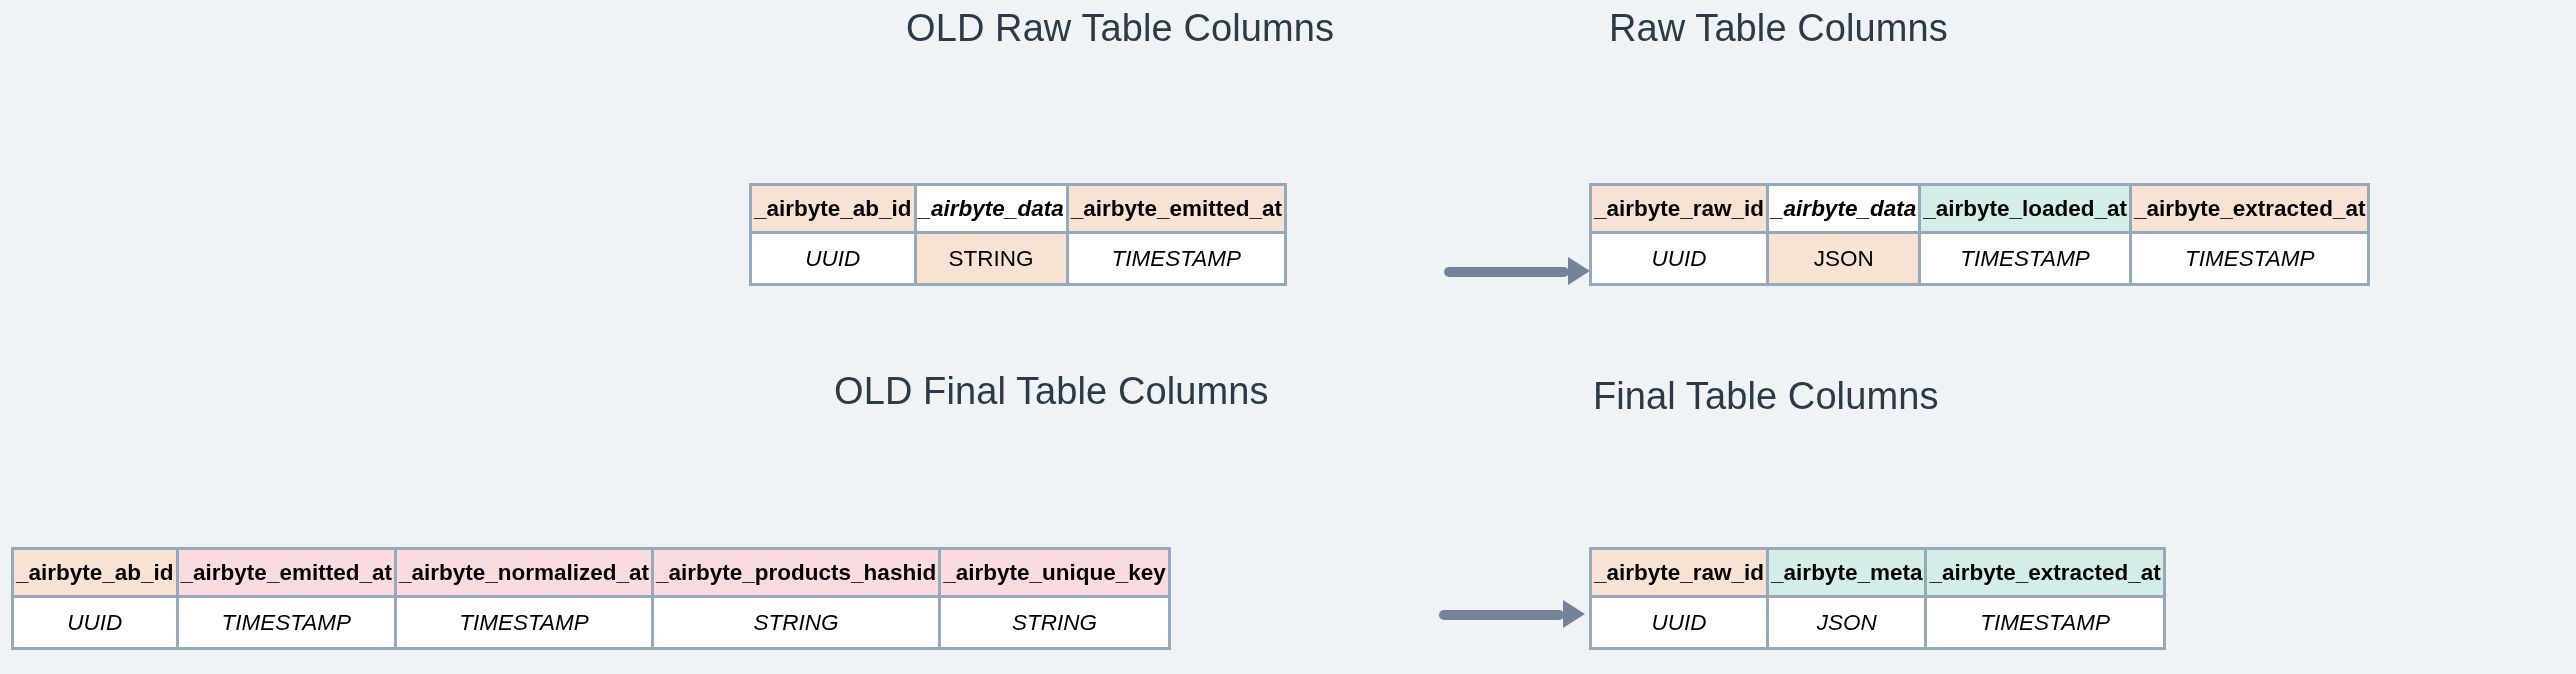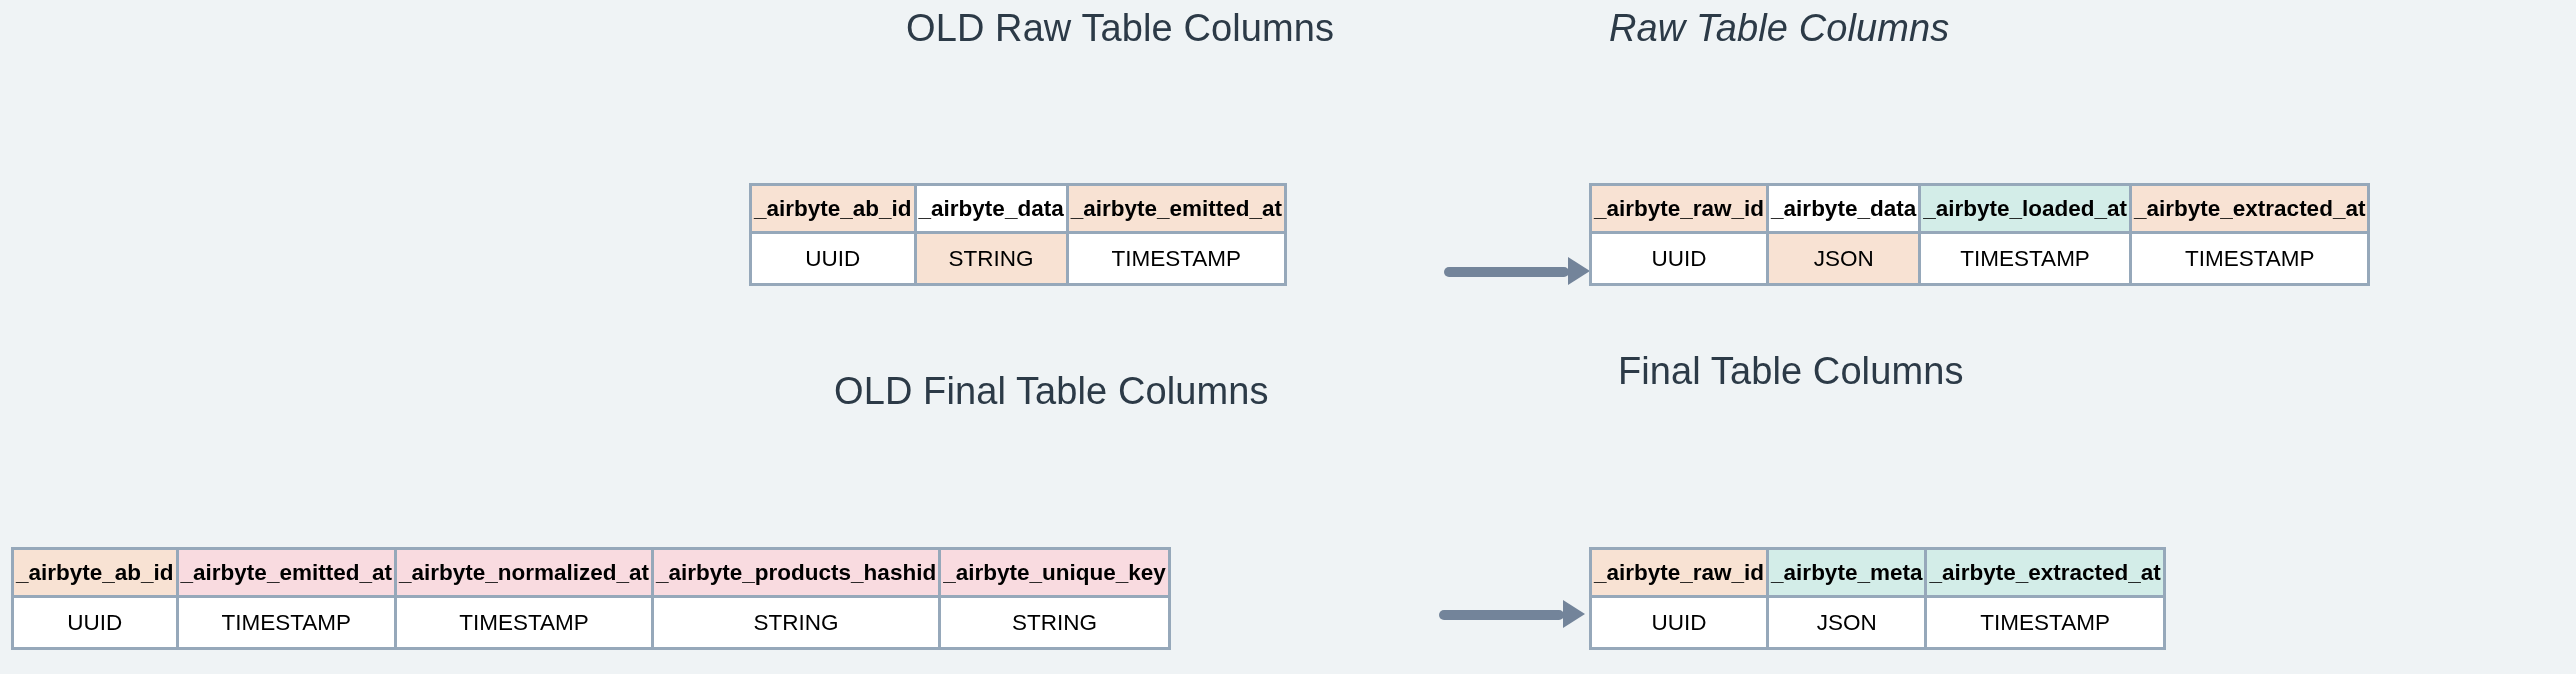--- a/index.html
+++ b/index.html
@@ -60,21 +60,21 @@
   .tbl tr.body td {
     height: 49px;
     font-size: 22.5px;
     font-weight: 400;
     text-align: center;
   }
   
   .c-peach { background: #F8E2D3 !important; }
   .c-pink  { background: #F9DBE0 !important; }
   .c-teal  { background: #D3EDE8 !important; }
-  .c-white { background: #FFFFFF !important; }
+  .c-white { background: #FFFFFF !important; font-style: italic; }
 
   
   .tbl td { box-shadow: 0 0 0 0 transparent; }
   .tbl tr.head td { border-bottom: 0; }
   .tbl td + td { border-left: 3.6px solid #96A8BA; }
   .tbl tr.body td { border-top: 3.6px solid #96A8BA; margin-top: 36px; }
 
   
   .center { text-align: center !important; }
 
@@ -101,25 +101,25 @@
     border-left: 22px solid #73849A;
   }
 </style>
 </head>
 <body>
 
 <div class="canvas">
 
   <div class="title" style="left:906px; top:8.7px;">OLD Raw Table Columns</div>
 
-  <div class="title" style="left:1609px; top:8.7px;font-style:italic;">Raw Table Columns</div>
+  <div class="title" style="left:1609px; top:8.7px;">Raw Table Columns</div>
 
   <div class="title" style="left:834px; top:372px;text-align:right;">OLD Final Table Columns</div>
 
-  <div class="title" style="left:1593px; top:352px;margin-left:25px;">Final Table Columns</div>
+  <div class="title" style="left:1593px; top:377px;">Final Table Columns</div>
 
   <table class="tbl" style="left:749px; top:183px;">
     <tbody>
         <tr class="head">
       <td class="c-peach">_airbyte_ab_id</td>
       <td class="c-white">_airbyte_data</td>
       <td class="c-peach">_airbyte_emitted_at</td>
     </tr>
     <tr class="body">
       <td class="c-white center">UUID</td>

